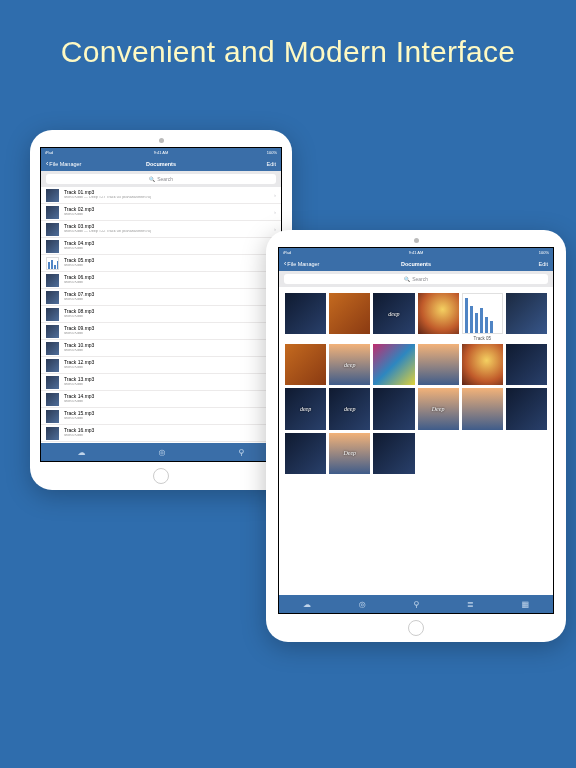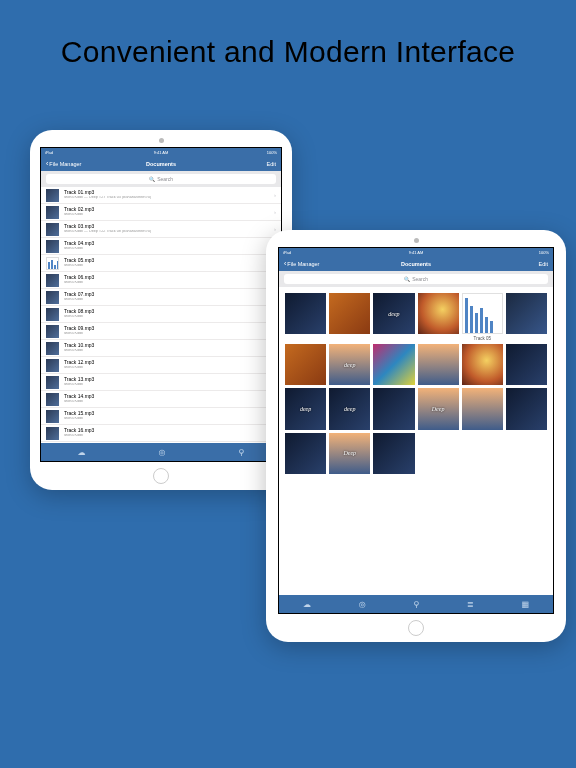--- a/index.html
+++ b/index.html
@@ -5,21 +5,21 @@
   * { margin: 0; padding: 0; box-sizing: border-box; }
   body {
     width: 576px;
     height: 768px;
     background: #2f6dad;
     font-family: -apple-system, "Helvetica Neue", Helvetica, Arial, sans-serif;
     overflow: hidden;
     position: relative;
   }
   .headline {
-    color: #000000;
+    color: #fef9c3;
     font-size: 30px;
     font-weight: 300;
     text-align: center;
     margin-top: 35px;
     letter-spacing: 0.3px;
   }
   
   .ipad {
     position: absolute;
     background: #fff;

